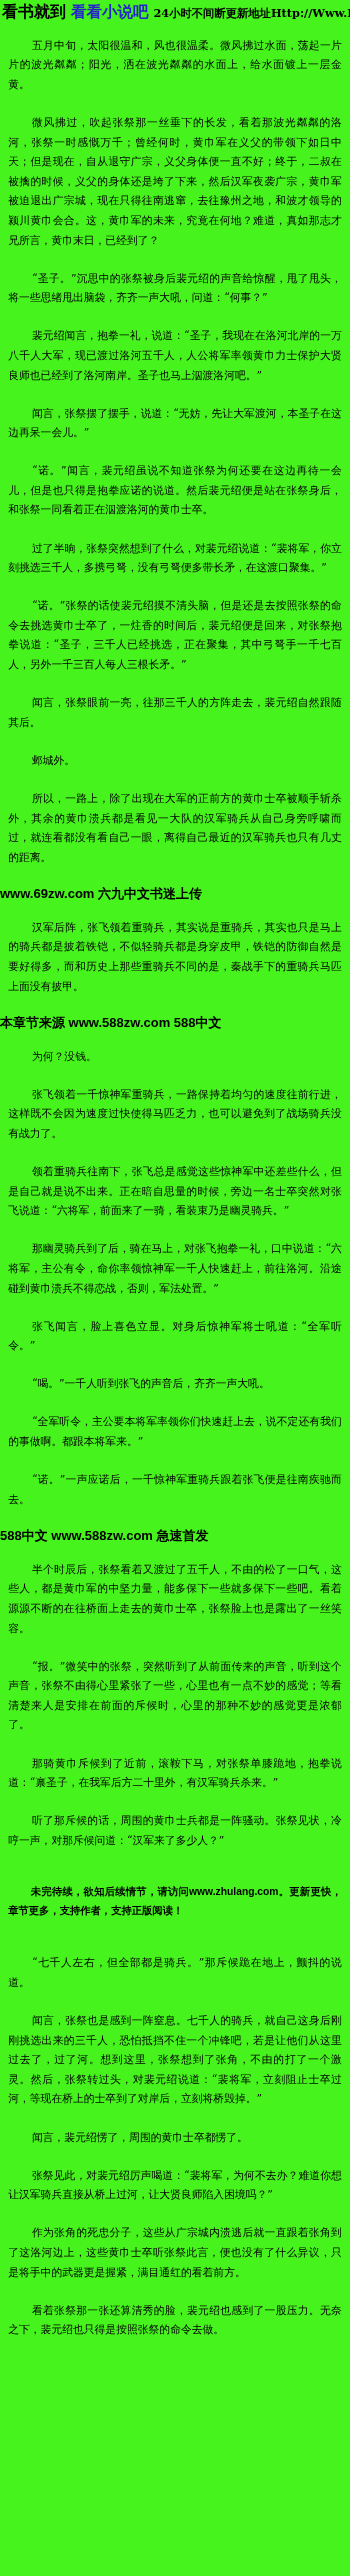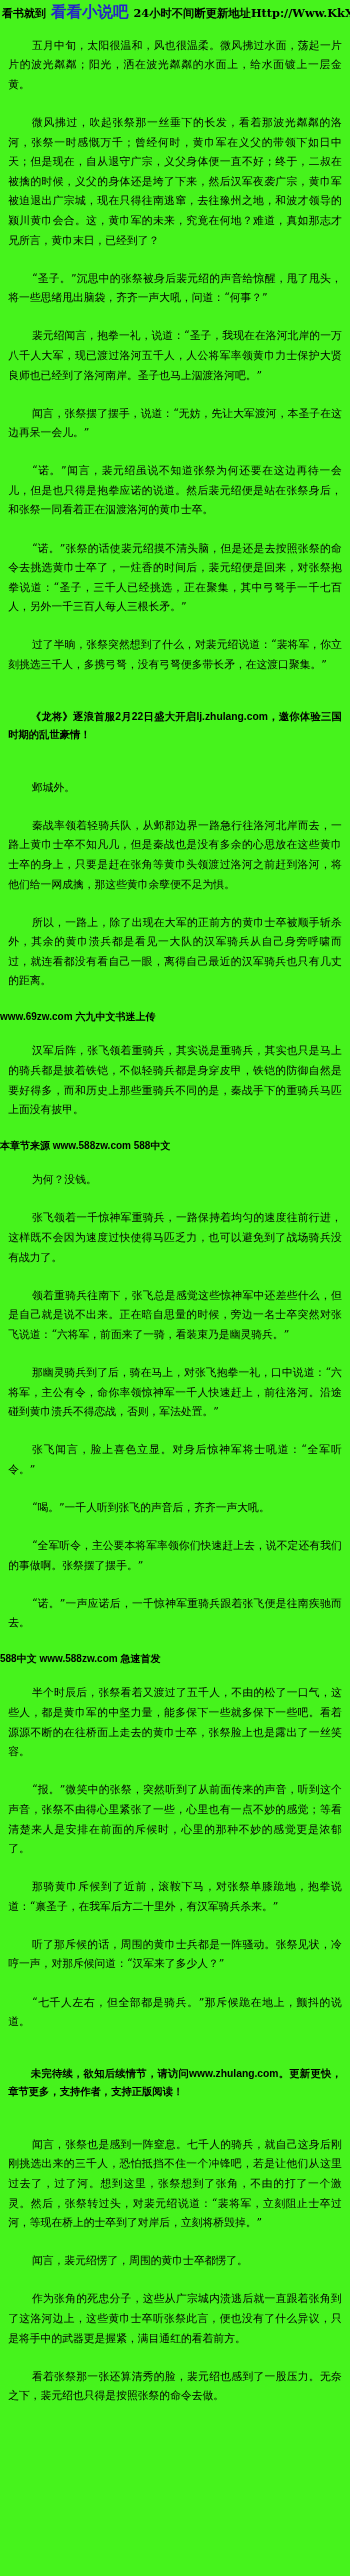--- a/index.html
+++ b/index.html
@@ -13,21 +13,21 @@
     font-family: "DejaVu Serif", serif;
     overflow: hidden;
   }
   .banner {
     padding: 3.1px 1px 0 2.1px;
     white-space: nowrap;
     font-weight: bold;
     line-height: 17.5px;
   }
   .banner .prefix {
-    font-size: 11px;
+    font-size: 16px;
     font-family: "DejaVu Serif", serif;
     font-weight: bold;
   }
   .banner .site {
     font-size: 15.5px;
     font-family: "Liberation Sans", sans-serif;
     font-weight: bold;
     margin: 0 2.1px;
   }
   .banner .rest {
@@ -48,21 +48,21 @@
   .para.ad {
     font-family: "Liberation Sans", sans-serif;
     font-weight: bold;
     font-size: 10.3px;
     line-height: 18.5px;
     margin: 33px 0;
   }
   .para.source {
     font-family: "Liberation Sans", sans-serif;
     font-weight: bold;
-    font-size: 10px;
+    font-size: 13px;
     line-height: 16.5px;
     text-indent: 0;
     margin: 15.5px 0 15.5px -8.2px;
     text-align: left;
   }
 </style>
 </head>
 <body>
 
 <div class="page">
@@ -73,44 +73,44 @@
     <span class="rest">24小时不间断更新地址Http://Www.KkXs8.Com</span>
   </div>
 
   <div class="content" id="chapter-content">
       <p class="para body">五月中旬，太阳很温和，风也很温柔。微风拂过水面，荡起一片片的波光粼粼；阳光，洒在波光粼粼的水面上，给水面镀上一层金黄。</p>
       <p class="para body">微风拂过，吹起张祭那一丝垂下的长发，看着那波光粼粼的洛河，张祭一时感慨万千；曾经何时，黄巾军在义父的带领下如日中天；但是现在，自从退守广宗，义父身体便一直不好；终于，二叔在被擒的时候，义父的身体还是垮了下来，然后汉军夜袭广宗，黄巾军被迫退出广宗城，现在只得往南逃窜，去往豫州之地，和波才领导的颍川黄巾会合。这，黄巾军的未来，究竟在何地？难道，真如那志才兄所言，黄巾末日，已经到了？</p>
       <p class="para body">“圣子。”沉思中的张祭被身后裴元绍的声音给惊醒，甩了甩头，将一些思绪甩出脑袋，齐齐一声大吼，问道：“何事？”</p>
       <p class="para body">裴元绍闻言，抱拳一礼，说道：“圣子，我现在在洛河北岸的一万八千人大军，现已渡过洛河五千人，人公将军率领黄巾力士保护大贤良师也已经到了洛河南岸。圣子也马上泅渡洛河吧。”</p>
       <p class="para body">闻言，张祭摆了摆手，说道：“无妨，先让大军渡河，本圣子在这边再呆一会儿。”</p>
       <p class="para body">“诺。”闻言，裴元绍虽说不知道张祭为何还要在这边再待一会儿，但是也只得是抱拳应诺的说道。然后裴元绍便是站在张祭身后，和张祭一同看着正在泅渡洛河的黄巾士卒。</p>
+      <p class="para body">过了半晌，张祭突然想到了什么，对裴元绍说道：“裴将军，你立刻挑选三千人，多携弓弩，没有弓弩便多带长矛，在这渡口聚集。”</p>
       <p class="para body">“诺。”张祭的话使裴元绍摸不清头脑，但是还是去按照张祭的命令去挑选黄巾士卒了，一炷香的时间后，裴元绍便是回来，对张祭抱拳说道：“圣子，三千人已经挑选，正在聚集，其中弓弩手一千七百人，另外一千三百人每人三根长矛。”</p>
-      <p class="para body">过了半晌，张祭突然想到了什么，对裴元绍说道：“裴将军，你立刻挑选三千人，多携弓弩，没有弓弩便多带长矛，在这渡口聚集。”</p>
-      <p class="para ad">《龙将》逐浪首服2月22日盛大开启lj.zhulang.com，邀你体验三国时期的乱世豪情！</p>
+      <p class="para body">闻言，张祭眼前一亮，往那三千人的方阵走去，裴元绍自然跟随其后。</p>
       <p class="para body">邺城外。</p>
-      <p class="para body">秦战率领着轻骑兵队，从邺郡边界一路急行往洛河北岸而去，一路上黄巾士卒不知凡几，但是秦战也是没有多余的心思放在这些黄巾士卒的身上，只要是赶在张角等黄巾头领渡过洛河之前赶到洛河，将他们给一网成擒，那这些黄巾余孽便不足为惧。</p>
       <p class="para body">所以，一路上，除了出现在大军的正前方的黄巾士卒被顺手斩杀外，其余的黄巾溃兵都是看见一大队的汉军骑兵从自己身旁呼啸而过，就连看都没有看自己一眼，离得自己最近的汉军骑兵也只有几丈的距离。</p>
       <p class="para source">www.69zw.com 六九中文书迷上传</p>
       <p class="para body">汉军后阵，张飞领着重骑兵，其实说是重骑兵，其实也只是马上的骑兵都是披着铁铠，不似轻骑兵都是身穿皮甲，铁铠的防御自然是要好得多，而和历史上那些重骑兵不同的是，秦战手下的重骑兵马匹上面没有披甲。</p>
       <p class="para source">本章节来源 www.588zw.com 588中文</p>
       <p class="para body">为何？没钱。</p>
       <p class="para body">张飞领着一千惊神军重骑兵，一路保持着均匀的速度往前行进，这样既不会因为速度过快使得马匹乏力，也可以避免到了战场骑兵没有战力了。</p>
       <p class="para body">领着重骑兵往南下，张飞总是感觉这些惊神军中还差些什么，但是自己就是说不出来。正在暗自思量的时候，旁边一名士卒突然对张飞说道：“六将军，前面来了一骑，看装束乃是幽灵骑兵。”</p>
       <p class="para body">那幽灵骑兵到了后，骑在马上，对张飞抱拳一礼，口中说道：“六将军，主公有令，命你率领惊神军一千人快速赶上，前往洛河。沿途碰到黄巾溃兵不得恋战，否则，军法处置。”</p>
       <p class="para body">张飞闻言，脸上喜色立显。对身后惊神军将士吼道：“全军听令。”</p>
       <p class="para body">“喝。”一千人听到张飞的声音后，齐齐一声大吼。</p>
-      <p class="para body">“全军听令，主公要本将军率领你们快速赶上去，说不定还有我们的事做啊。张祭摆了摆手。”</p>
+      <p class="para body">“全军听令，主公要本将军率领你们快速赶上去，说不定还有我们的事做啊。都跟本将军来。”</p>
       <p class="para body">“诺。”一声应诺后，一千惊神军重骑兵跟着张飞便是往南疾驰而去。</p>
       <p class="para source">588中文 www.588zw.com 急速首发</p>
       <p class="para body">半个时辰后，张祭看着又渡过了五千人，不由的松了一口气，这些人，都是黄巾军的中坚力量，能多保下一些就多保下一些吧。看着源源不断的在往桥面上走去的黄巾士卒，张祭脸上也是露出了一丝笑容。</p>
       <p class="para body">“报。”微笑中的张祭，突然听到了从前面传来的声音，听到这个声音，张祭不由得心里紧张了一些，心里也有一点不妙的感觉；等看清楚来人是安排在前面的斥候时，心里的那种不妙的感觉更是浓郁了。</p>
       <p class="para body">那骑黄巾斥候到了近前，滚鞍下马，对张祭单膝跪地，抱拳说道：“禀圣子，在我军后方二十里外，有汉军骑兵杀来。”</p>
       <p class="para body">听了那斥候的话，周围的黄巾士兵都是一阵骚动。张祭见状，冷哼一声，对那斥候问道：“汉军来了多少人？”</p>
+      <p class="para ad">未完待续，欲知后续情节，请访问www.zhulang.com。更新更快，章节更多，支持作者，支持正版阅读！</p>
       <p class="para body">“七千人左右，但全部都是骑兵。”那斥候跪在地上，颤抖的说道。</p>
-      <p class="para ad">未完待续，欲知后续情节，请访问www.zhulang.com。更新更快，章节更多，支持作者，支持正版阅读！</p>
       <p class="para body">闻言，张祭也是感到一阵窒息。七千人的骑兵，就自己这身后刚刚挑选出来的三千人，恐怕抵挡不住一个冲锋吧，若是让他们从这里过去了，过了河。想到这里，张祭想到了张角，不由的打了一个激灵。然后，张祭转过头，对裴元绍说道：“裴将军，立刻阻止士卒过河，等现在桥上的士卒到了对岸后，立刻将桥毁掉。”</p>
       <p class="para body">闻言，裴元绍愣了，周围的黄巾士卒都愣了。</p>
+      <p class="para body">张祭见此，对裴元绍厉声喝道：“裴将军，为何不去办？难道你想让汉军骑兵直接从桥上过河，让大贤良师陷入困境吗？”</p>
       <p class="para body">作为张角的死忠分子，这些从广宗城内溃逃后就一直跟着张角到了这洛河边上，这些黄巾士卒听张祭此言，便也没有了什么异议，只是将手中的武器更是握紧，满目通红的看着前方。</p>
       <p class="para body">看着张祭那一张还算清秀的脸，裴元绍也感到了一股压力。无奈之下，裴元绍也只得是按照张祭的命令去做。</p>
     </div>
 
 </div>
 
 
 </body></html>

